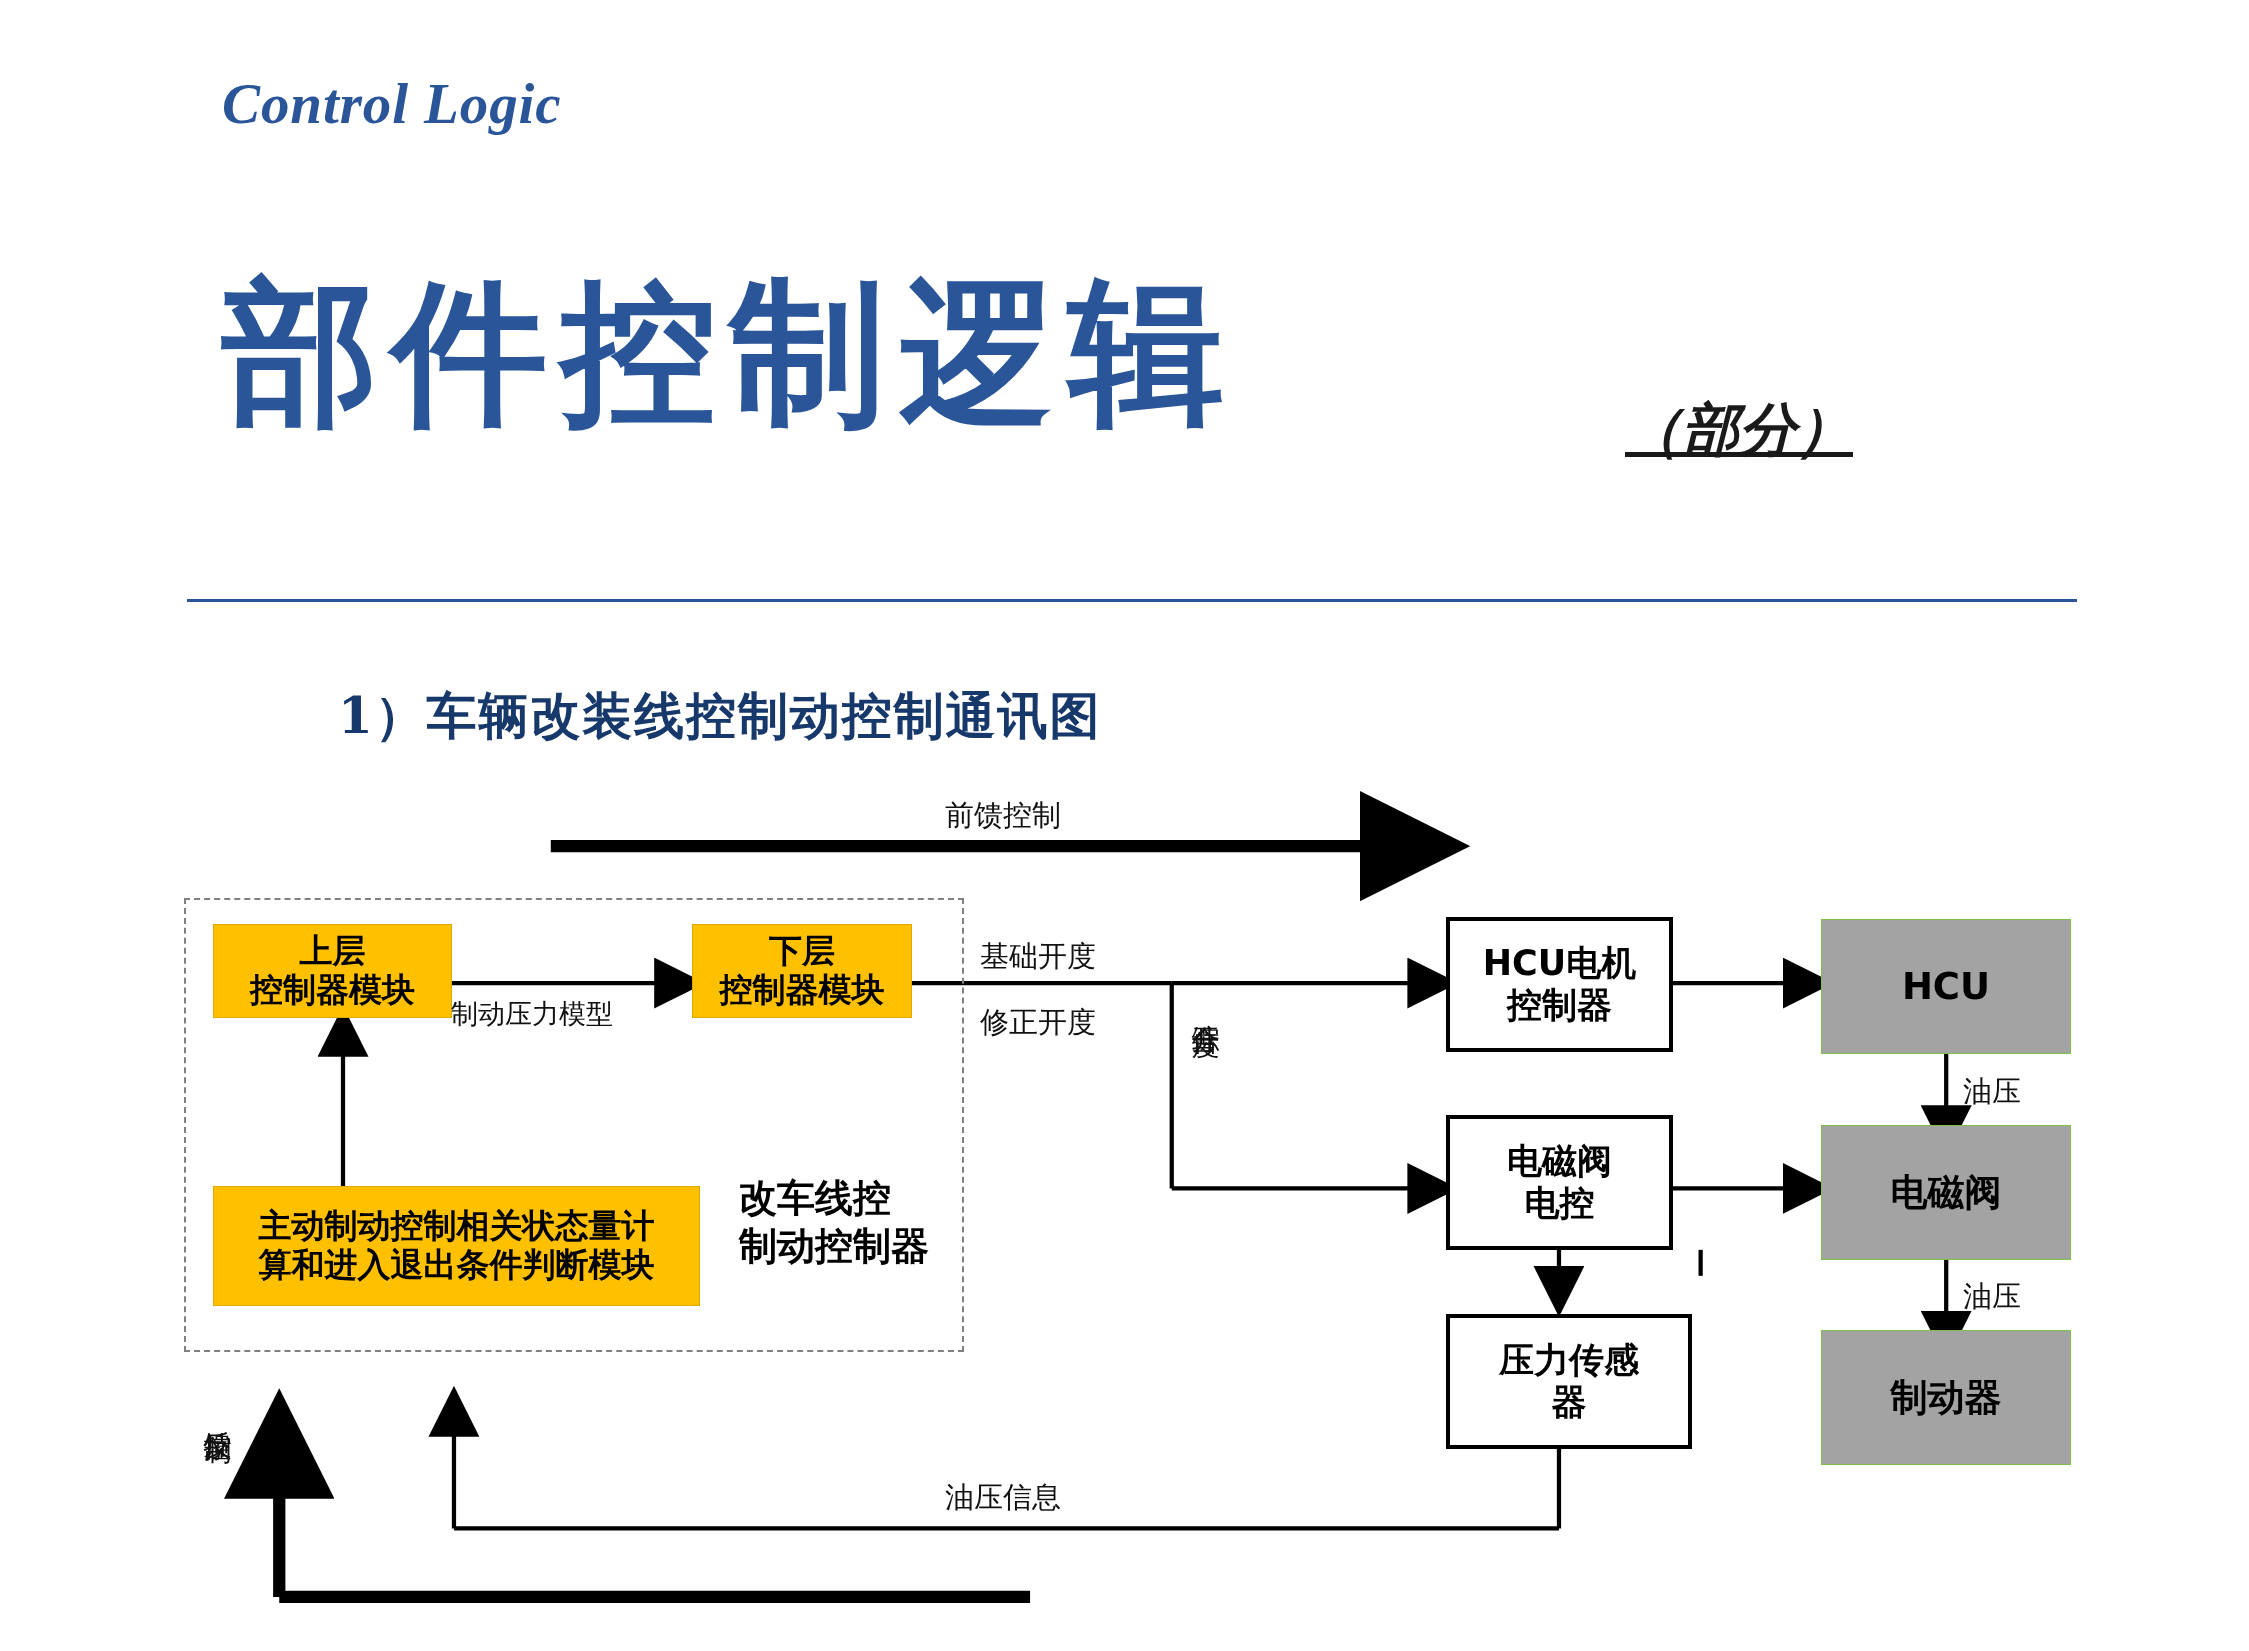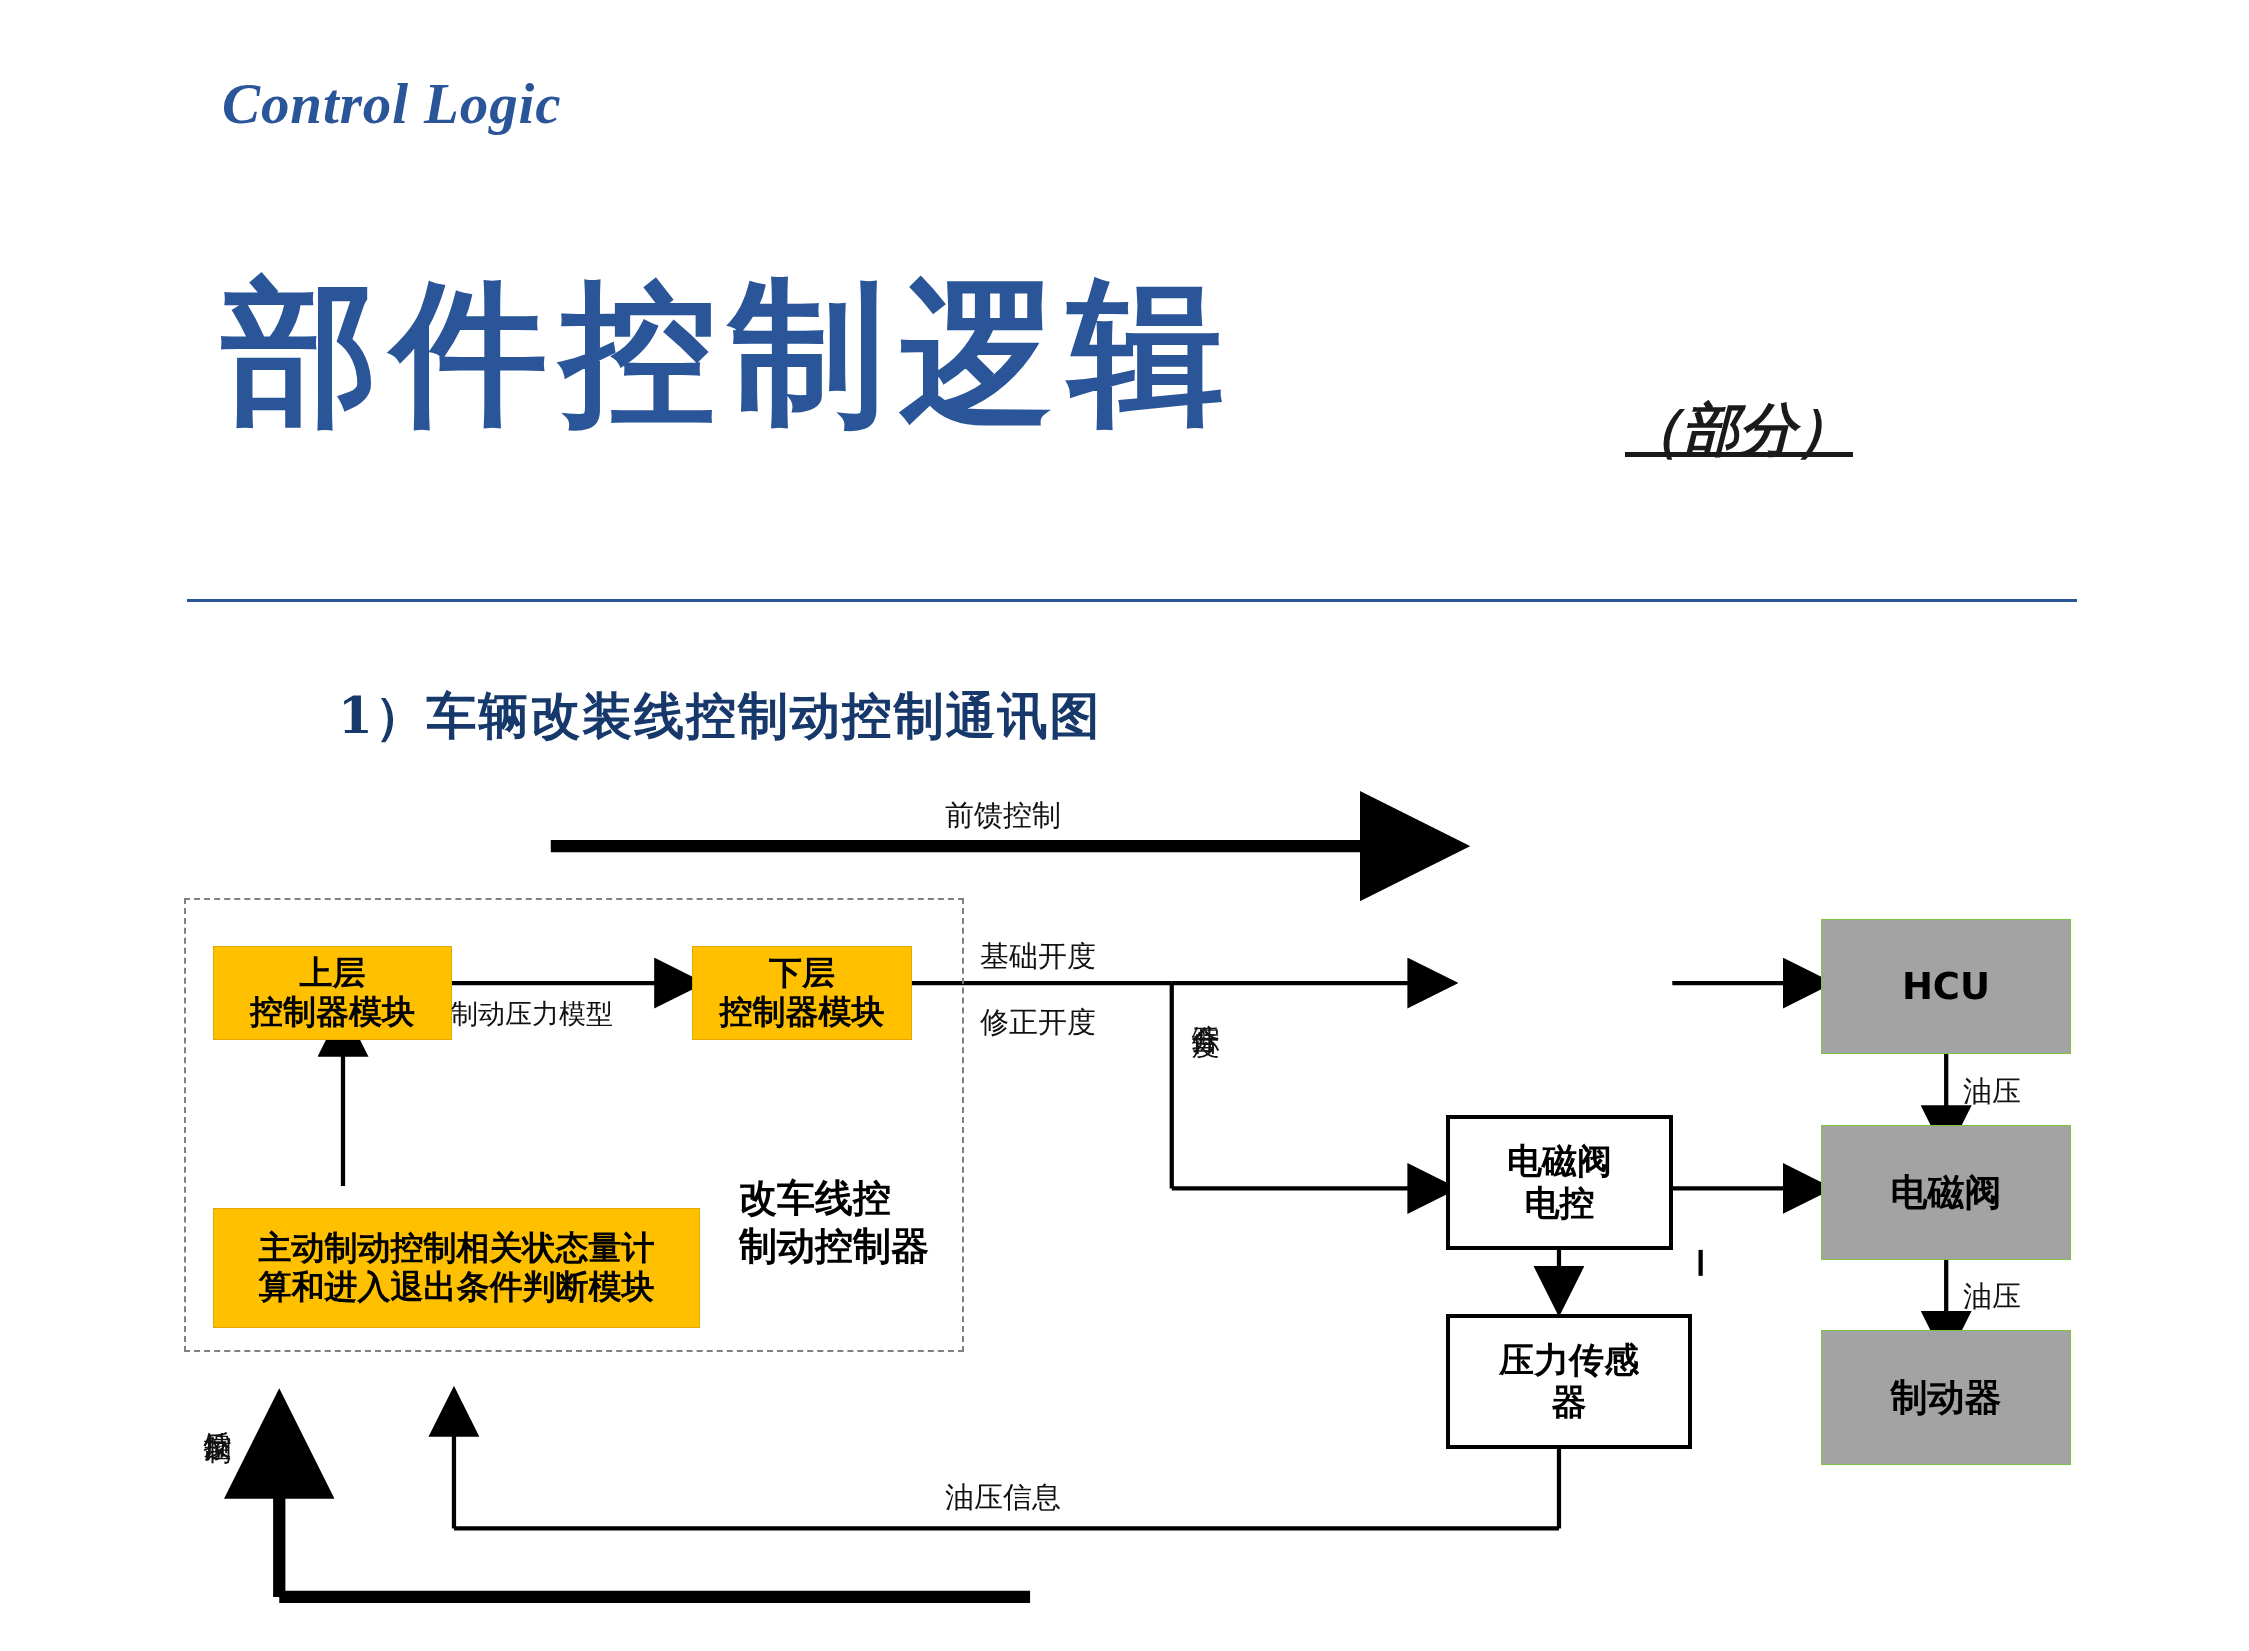--- a/index.html
+++ b/index.html
@@ -87,21 +87,20 @@
     font-family: "DejaVu Sans", sans-serif;
     font-weight: bold;
     color: #000000;
     line-height: 1.18;
     white-space: pre-line;
   }
   .node.orange {
     background: #ffc000;
     border: 1.9px solid #e0a800;
     font-size: 33px;
-    margin-top: 22px;
   }
   .node.white {
     background: #ffffff;
     border: 4.3px solid #000000;
     font-size: 35px;
   }
   .node.green {
     background: #a3a3a3;
     border: 1.4px solid #7dc242;
     font-size: 37px;
@@ -203,20 +202,22 @@
 
   <div class="node orange" style="left:213px; top:144px; width:239px; height:94px;">上层
 控制器模块</div>
 
   <div class="node orange" style="left:692px; top:144px; width:220px; height:94px;">下层
 控制器模块</div>
 
   <div class="node orange" style="left:213px; top:406px; width:487px; height:120px;">主动制动控制相关状态量计
 算和进入退出条件判断模块</div>
 
+  <div class="node white" style="left:1446px; top:137px; width:227px; height:135px;">HCU电机
+控制器</div>
 
   <div class="node white" style="left:1446px; top:335px; width:227px; height:135px;">电磁阀
 电控</div>
 
   <div class="node white" style="left:1446px; top:534px; width:246px; height:135px;">压力传感
 器</div>
 
   <div class="node green" style="left:1821px; top:139px; width:250px; height:135px;">HCU</div>
 
   <div class="node green" style="left:1821px; top:345px; width:250px; height:135px;">电磁阀</div>

